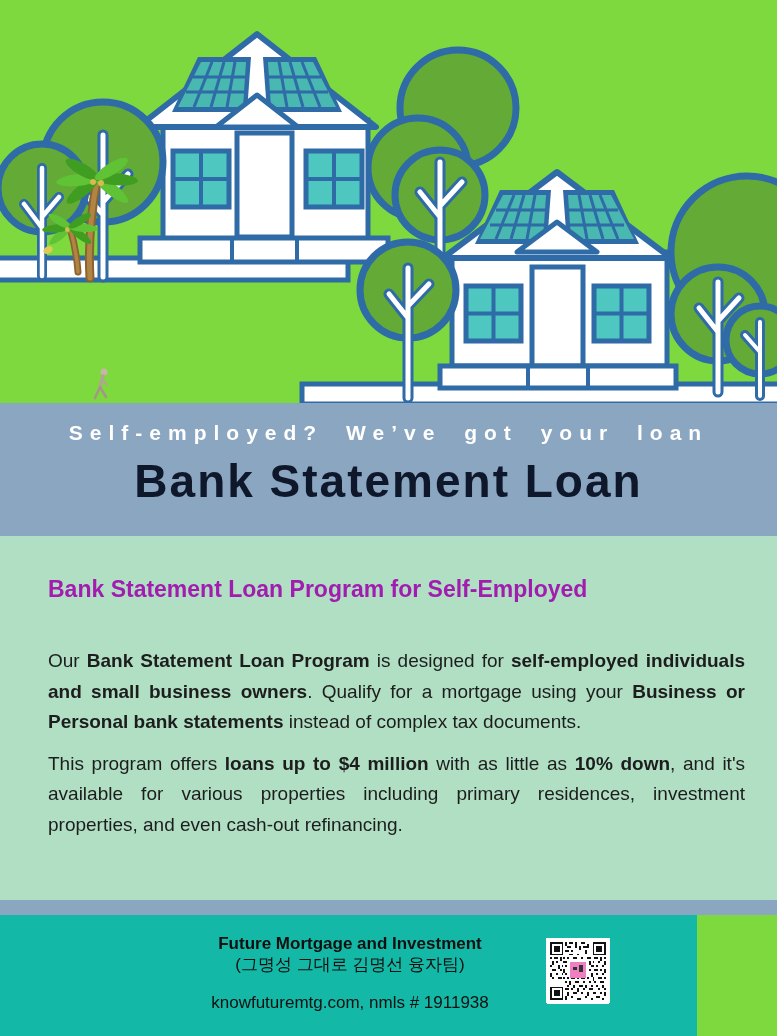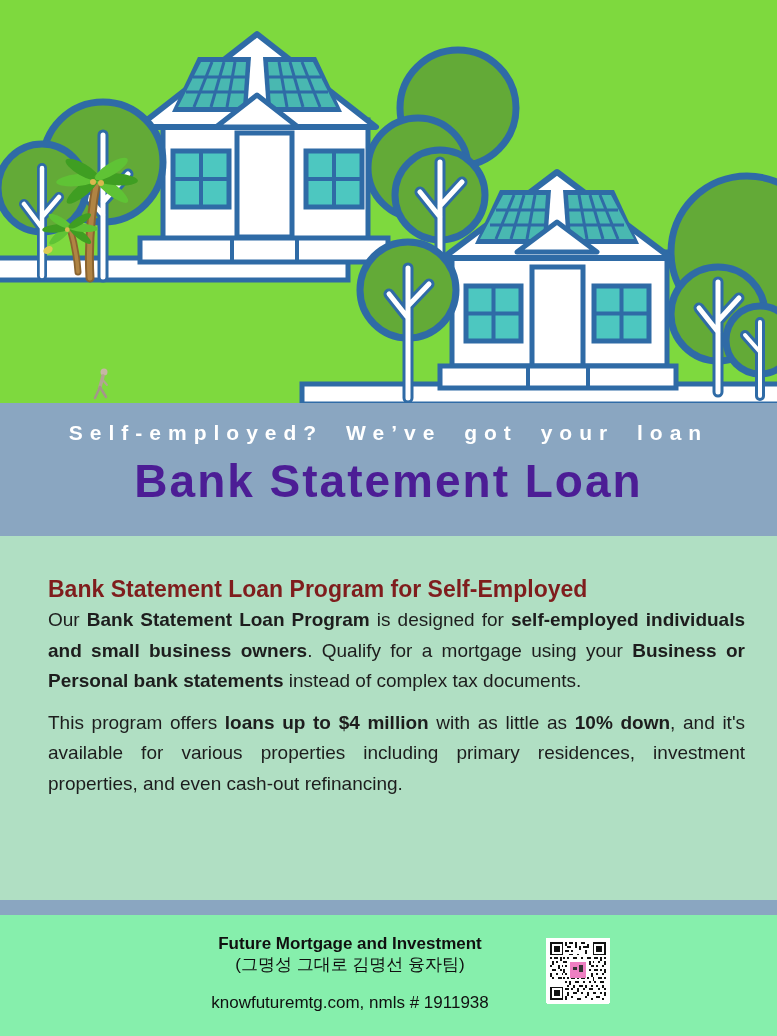--- a/index.html
+++ b/index.html
@@ -14,39 +14,39 @@
   
   .band{
     position:absolute; top:403px; left:0; width:777px; height:133px;
     background:#8aa6c1; text-align:center; padding-top:18px;
   }
   .tagline{
     color:#ffffff; font-size:21px; font-weight:700;
     letter-spacing:7px; word-spacing:10px; white-space:nowrap;
   }
   .band-title{
-    margin-top:9px; color:#4c1d95; font-size:46px; font-weight:700; letter-spacing:2px;
+    margin-top:9px; color:#0f172a; font-size:46px; font-weight:700; letter-spacing:2px;
   }
   
   .mint{
     position:absolute; top:536px; left:0; width:777px; height:364px;
     background:#b0dfc3; padding:38px 32px 0 48px;
   }
-  .heading{ color:#7f1d1d; font-size:23px; font-weight:700; line-height:31px; }
+  .heading{ color:#a21caf; font-size:23px; font-weight:700; line-height:31px; }
   .heading .line2{ padding-left:5px; }
   .para{
     color:#1d1d1d; font-size:19px; line-height:30.5px; text-align:justify;
   }
-  .para1{ }
+  .para1{ margin-top:41px; }
   .para2{ margin-top:11px; }
   .b{ font-weight:700; }
   
   .strip{ position:absolute; top:900px; left:0; width:777px; height:15px; background:#8aa6c1; }
   
-  .footer{ position:absolute; top:915px; left:0; width:777px; height:121px; background:#86efac; }
+  .footer{ position:absolute; top:915px; left:0; width:697px; height:121px; background:#14b8a6; }
   .footer-text{ position:absolute; left:130px; top:18px; width:440px; text-align:center; color:#101010; }
   .company{ font-size:17px; font-weight:700; line-height:21px; }
   .korean{ font-size:17px; font-weight:400; line-height:22px; }
   .contact{ margin-top:17px; font-size:17px; font-weight:400; }
   .qr{ position:absolute; left:546px; top:23px; }
 </style>
 </head>
 <body>
 
 <div class="page">

